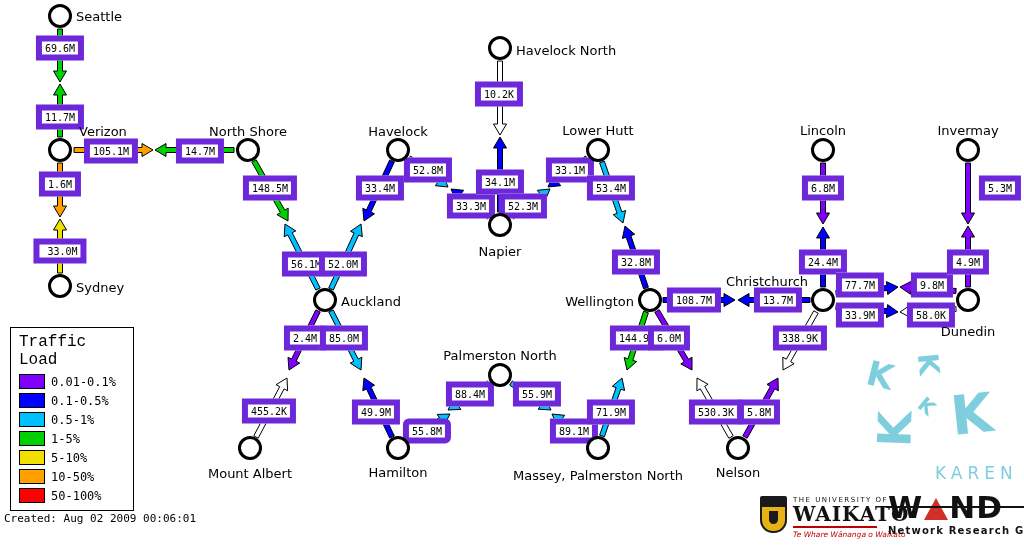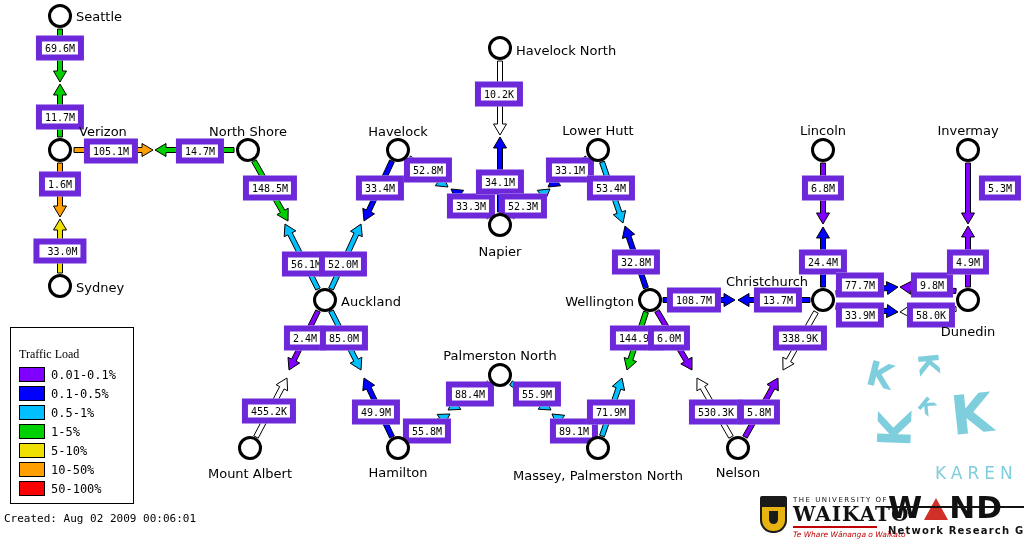--- a/index.html
+++ b/index.html
@@ -13,21 +13,21 @@
   .node{position:absolute;width:24px;height:24px;border:3px solid #000;border-radius:50%;
         background:#fff;box-sizing:border-box;transform:translate(-50%,-50%);}
   .node-label{position:absolute;font-size:13px;white-space:nowrap;z-index:5;}
   .align-left{transform:translate(0,-50%);}
   .align-center{transform:translate(-50%,-50%);}
   .align-right{transform:translate(-100%,-50%);}
   .link-label{position:absolute;transform:translate(-50%,-50%);background:#fff;border:6px solid #6d28d9;
         font-family:"DejaVu Sans Mono",monospace;font-size:10px;line-height:13px;padding:0 3px;white-space:nowrap;}
   #legend{position:absolute;left:10px;top:327px;width:108px;background:#fff;border:1px solid #000;
         padding:5px 6px 7px 8px;z-index:6;}
-  #legend .title{font-family:Liberation Serif, serif;font-size:12px;margin-bottom:5px;margin-top:14px;}
+  #legend .title{font-family:Liberation Mono, monospace;font-size:16px;margin-bottom:5px;}
   .legend-row{display:flex;align-items:center;margin-top:4px;}
   .legend-swatch{width:24px;height:13px;border:1px solid #000;margin-right:6px;flex:none;}
   .legend-label{font-family:"DejaVu Sans Mono",monospace;font-size:12px;white-space:nowrap;}
   #created{position:absolute;left:4px;top:512px;font-family:"DejaVu Sans Mono",monospace;font-size:11px;z-index:6;}
 
   
   #karen{position:absolute;left:855px;top:350px;width:165px;height:140px;z-index:2;}
   .kglyph{position:absolute;color:#7FCEDD;font-weight:bold;line-height:1;}
   .kg1{left:12px;top:8px;font-size:34px;transform:rotate(14deg);}
   .kg2{left:62px;top:0px;font-size:28px;transform:rotate(84deg);}
@@ -134,21 +134,21 @@
       <div class="link-label" style="left: 860px; top: 285px;">77.7M</div>
       <div class="link-label" style="left: 932px; top: 285px;">9.8M</div>
       <div class="link-label" style="left: 860px; top: 315px;">33.9M</div>
       <div class="link-label" style="left: 931px; top: 315px;">58.0K</div>
       <div class="link-label" style="left: 1000px; top: 188px;">5.3M</div>
       <div class="link-label" style="left: 968px; top: 262px;">4.9M</div>
       <div class="link-label" style="left: 305px; top: 338px;">2.4M</div>
       <div class="link-label" style="left: 269px; top: 411px;">455.2K</div>
       <div class="link-label" style="left: 344px; top: 338px;">85.0M</div>
       <div class="link-label" style="left: 376px; top: 412px;">49.9M</div>
-      <div class="link-label" style="left: 427px; top: 431px;">55.8M</div>
+      <div class="link-label" style="left: 427px; top: 431px; border-radius: 6px;">55.8M</div>
       <div class="link-label" style="left: 470px; top: 394px;">88.4M</div>
       <div class="link-label" style="left: 522px; top: 394px; margin-left: 15px;">55.9M</div>
       <div class="link-label" style="left: 574px; top: 431px;">89.1M</div>
       <div class="link-label" style="left: 637px; top: 338px;">144.9M</div>
       <div class="link-label" style="left: 611px; top: 412px;">71.9M</div>
       <div class="link-label" style="left: 669px; top: 338px;">6.0M</div>
       <div class="link-label" style="left: 716px; top: 412px;">530.3K</div>
       <div class="link-label" style="left: 800px; top: 338px;">338.9K</div>
       <div class="link-label" style="left: 759px; top: 412px;">5.8M</div>
     </div>

